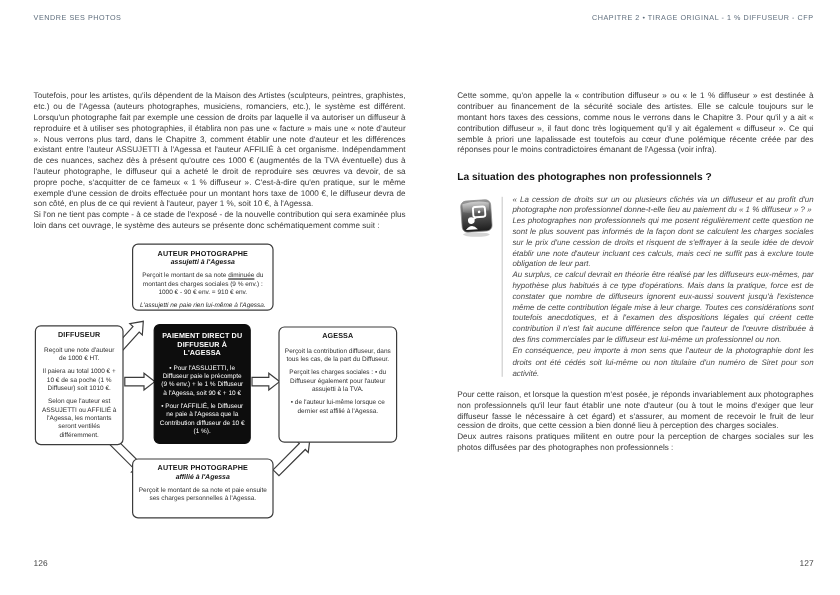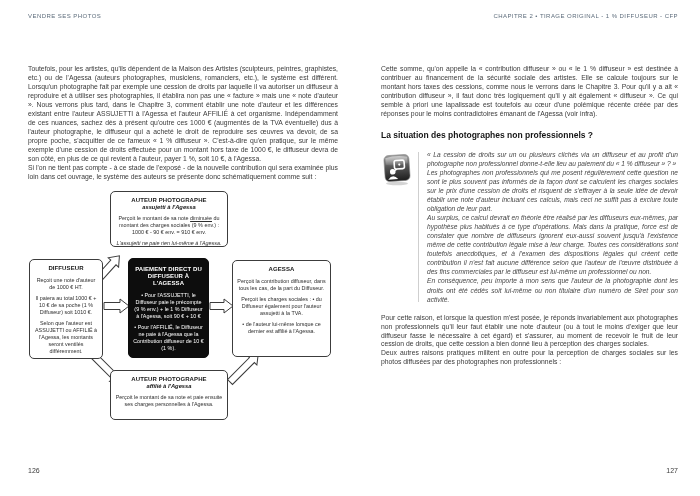--- a/index.html
+++ b/index.html
@@ -5,21 +5,21 @@
   html,body{margin:0;padding:0;}
   body{
     width:700px;height:496px;position:relative;background:#ffffff;
     font-family:"Liberation Sans",sans-serif;color:#3a3a3a;overflow:hidden;
   }
   .running-head{
     position:absolute;top:13px;left:28px;right:22px;
     display:flex;justify-content:space-between;
     font-size:6px;letter-spacing:.45px;color:#5d6c7b;
   }
-  .page{position:absolute;top:0;padding-top:65px;font-size:6.8px;line-height:1.32;
+  .page{position:absolute;top:12px;padding-top:65px;font-size:6.8px;line-height:1.32;
     text-align:justify;box-sizing:border-box;}
   .page-left{left:28px;width:310px;}
   .page-right{left:381px;width:297px;}
   .page p{margin:0;}
   .section-heading{font-size:8.5px;font-weight:bold;color:#161616;margin:11px 0 9px;text-align:left;}
   
   .quote{display:flex;margin:1px 0 10px;}
   .icon-col{width:37px;flex:none;padding-top:2px;}
   .vrule{width:1px;background:#cfcfcf;margin:2px 8px 2px 0;flex:none;}
   .quote-text{flex:1;font-style:italic;font-size:6.6px;line-height:1.37;color:#474747;}

